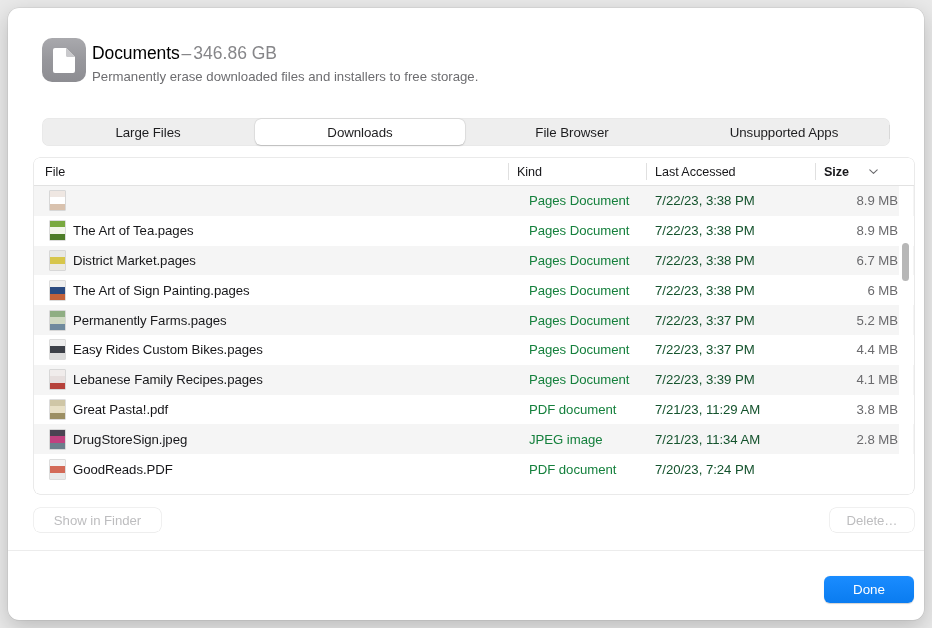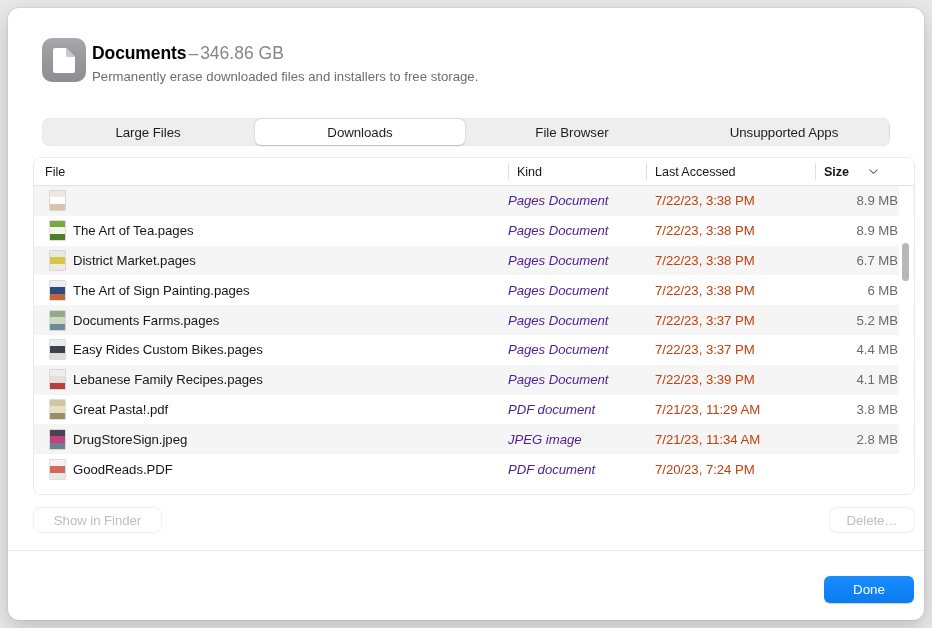--- a/index.html
+++ b/index.html
@@ -63,21 +63,21 @@
   .title-line {
     position: absolute;
     left: 84px;
     top: 34px;
     font-size: 17.5px;
     line-height: 22px;
     white-space: nowrap;
   }
   .title-line .name {
     color: #000000;
-    font-weight: 700;
+    font-weight: 400;
     letter-spacing: -0.1px;
     margin-top: 26px;
   }
   .title-line .sep {
     color: #868689;
     font-weight: 400;
     padding: 0 2px;
   }
   .title-line .size {
     color: #868689;
@@ -205,22 +205,22 @@
     font-size: 13.2px;
     letter-spacing: -0.05px;
     white-space: nowrap;
   }
   .c-thumb {
     left: 11px;
     width: 24px;
     justify-content: center;
   }
   .c-name { left: 39px; color: #17171a; }
-  .c-kind { left: 474px; color: #4c1d95; font-style: italic; }
-  .c-last { left: 621px; color: #c2410c; }
+  .c-kind { left: 495px; color: #15803d; }
+  .c-last { left: 621px; color: #14532d; }
   .c-size {
     left: 760px;
     width: 104px;
     justify-content: flex-end;
     color: #6a6a6d;
   }
 
   
   .thumb {
     position: relative;
@@ -424,21 +424,21 @@
             <div class="cell c-size">6 MB</div>
           </div>
           <div class="row alt">
             <div class="cell c-thumb">
               <div class="thumb">
                 <div class="band" style="background: rgb(143, 174, 131); top: 0px; height: 6px;"></div>
                 <div class="band" style="background: rgb(207, 217, 194); top: 6px; height: 7px;"></div>
                 <div class="band" style="background: rgb(111, 138, 158); top: 13px; height: 6px;"></div>
               </div>
             </div>
-            <div class="cell c-name">Documents Farms.pages</div>
+            <div class="cell c-name">Permanently Farms.pages</div>
             <div class="cell c-kind">Pages Document</div>
             <div class="cell c-last">7/22/23, 3:37 PM</div>
             <div class="cell c-size">5.2 MB</div>
           </div>
           <div class="row plain">
             <div class="cell c-thumb">
               <div class="thumb">
                 <div class="band" style="background: rgb(237, 237, 237); top: 0px; height: 6px;"></div>
                 <div class="band" style="background: rgb(61, 65, 73); top: 6px; height: 7px;"></div>
                 <div class="band" style="background: rgb(220, 220, 220); top: 13px; height: 6px;"></div>

